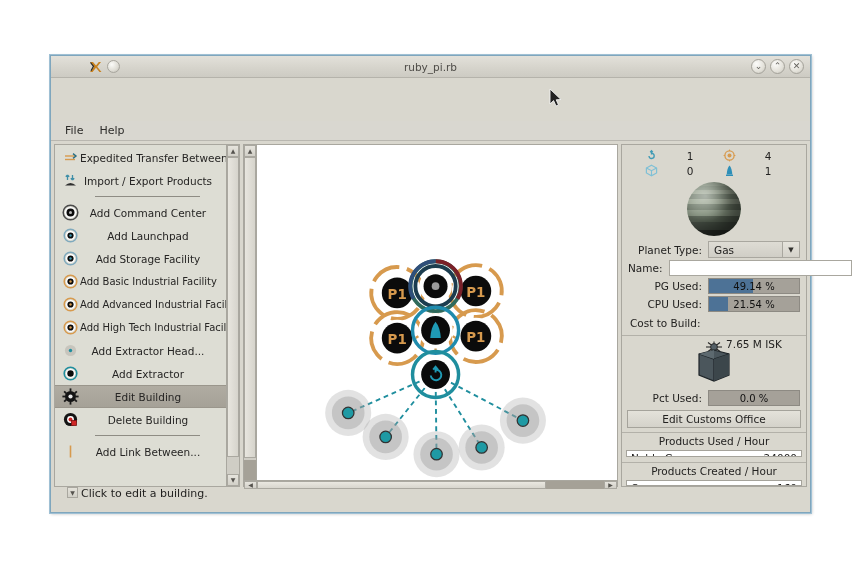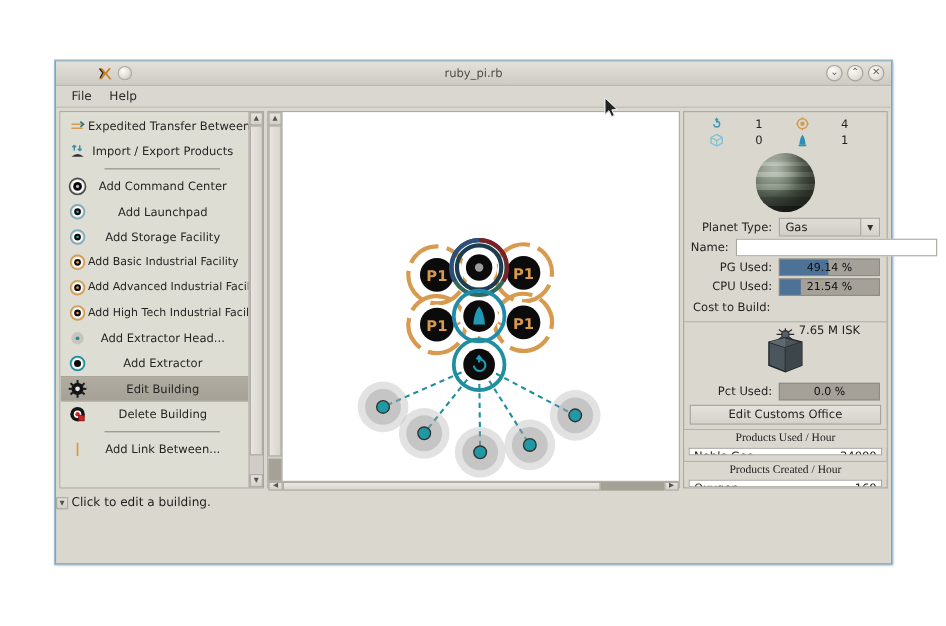--- a/index.html
+++ b/index.html
@@ -66,20 +66,21 @@
   }
 
   
   .menubar {
     height: 20px;
     background: #d9d7d0;
     border-bottom: 1px solid #b9b7b0;
     display: flex; align-items: center;
     padding-left: 6px;
     box-sizing: border-box;
+    margin-top: 43px;
   }
   .menu-item {
     font-size: 11px; color: #2d2c2a;
     padding: 2px 8px;
     cursor: default;
   }
 
   
   .viewheader {
     height: 28px;
@@ -348,42 +349,41 @@
     width:100%; height:18px;
     background: linear-gradient(to bottom,#e4e2da,#d4d2ca);
     border:1px solid #a5a39b;
     box-sizing:border-box;
     display:flex;align-items:center;justify-content:center;
     font-size:10.5px; color:#232221;
   }
   .grp-title {
     text-align:center; font-size:10.5px; padding: 2px 0 3px 0;
     background:#d9d7ce;
-    font-family:Liberation Serif, serif;
   }
   .listbox {
     margin: 0 4px;
     background:#ffffff;
     border:1px solid #a5a39b;
     box-sizing:border-box;
     height: 42px;
     overflow:hidden;
   }
   .listbox.tall { height: 40px; }
   .list-row {
     display:flex; justify-content:space-between;
     padding: 1px 4px 0 4px;
     font-size:10.5px; color:#1d1c1b;
   }
 
   
   .statusbar {
     height: 19px;
-    display:flex; align-items:flex-end;
-    padding-left: 0;
+    display:flex; align-items:flex-start;
+    padding-left: 16px;
     background:#d9d7ce;
     box-sizing:border-box;
   }
   .status-grip {
     width:11px;height:11px;
     background: linear-gradient(to bottom,#e4e2da,#d1cfc7);
     border:1px solid #a9a79f;
     box-sizing:border-box;
     display:flex;align-items:center;justify-content:center;
     font-size:6px;color:#55534e;line-height:1;

